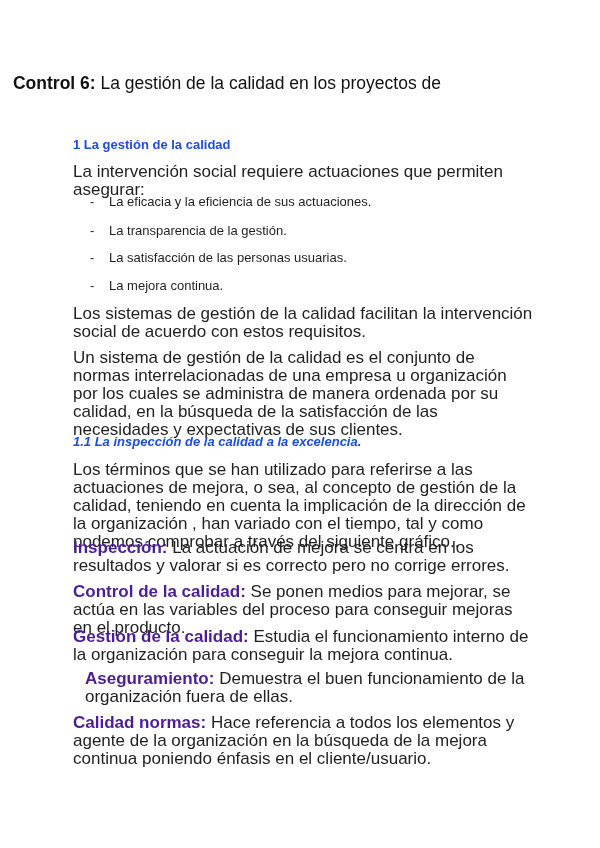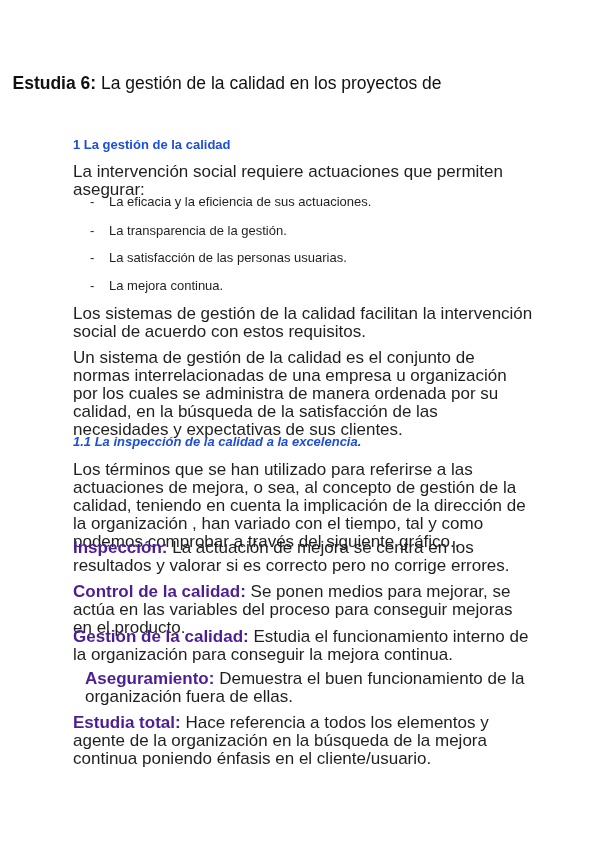--- a/index.html
+++ b/index.html
@@ -18,21 +18,21 @@
     .p { position: absolute; left: 0; width: 462px; font-size: 17px; line-height: 18px; color: #1f1f1f; }
     .li { position: absolute; left: 0; font-size: 13px; line-height: 18px; color: #1f1f1f; }
     .li .dash { position: absolute; left: 17px; }
     .li .txt { position: absolute; left: 36px; white-space: nowrap; }
     b { color: #4c1d95; }
   </style>
 </head>
 <body>
 
 <div class="title">
-  <span class="lbl">Estudia 6:</span>
+  <span class="lbl">Control 6:</span>
   <span class="u">La gestión de la calidad en los proyectos de</span><br>
 </div>
 
 <div class="page">
   <div class="h" style="top:137px;">1 La gestión de la calidad</div>
   <div class="p" style="top:163px;">La intervención social requiere actuaciones que permiten asegurar:</div>
 
   <div class="li" style="top:193px;">
     <span class="dash">-</span>
     <span class="txt">La eficacia y la eficiencia de sus actuaciones.</span>
@@ -62,15 +62,15 @@
   <div class="p" style="top:583px;">
     <b>Control de la calidad:</b><span> Se ponen medios para mejorar, se actúa en las variables del proceso para conseguir mejoras en el producto.</span>
   </div>
   <div class="p" style="top:628px;">
     <b>Gestión de la calidad:</b><span> Estudia el funcionamiento interno de la organización para conseguir la mejora continua.</span>
   </div>
   <div class="p" style="top:670px;margin-left:12px;">
     <b>Aseguramiento:</b><span> Demuestra el buen funcionamiento de la organización fuera de ellas.</span>
   </div>
   <div class="p" style="top:714px;">
-    <b>Estudia total:</b><span> Hace referencia a todos los elementos y agente de la organización en la búsqueda de la mejora continua poniendo énfasis en el cliente/usuario.</span>
+    <b>Calidad normas:</b><span> Hace referencia a todos los elementos y agente de la organización en la búsqueda de la mejora continua poniendo énfasis en el cliente/usuario.</span>
   </div>
 </div>
 
 </body></html>

